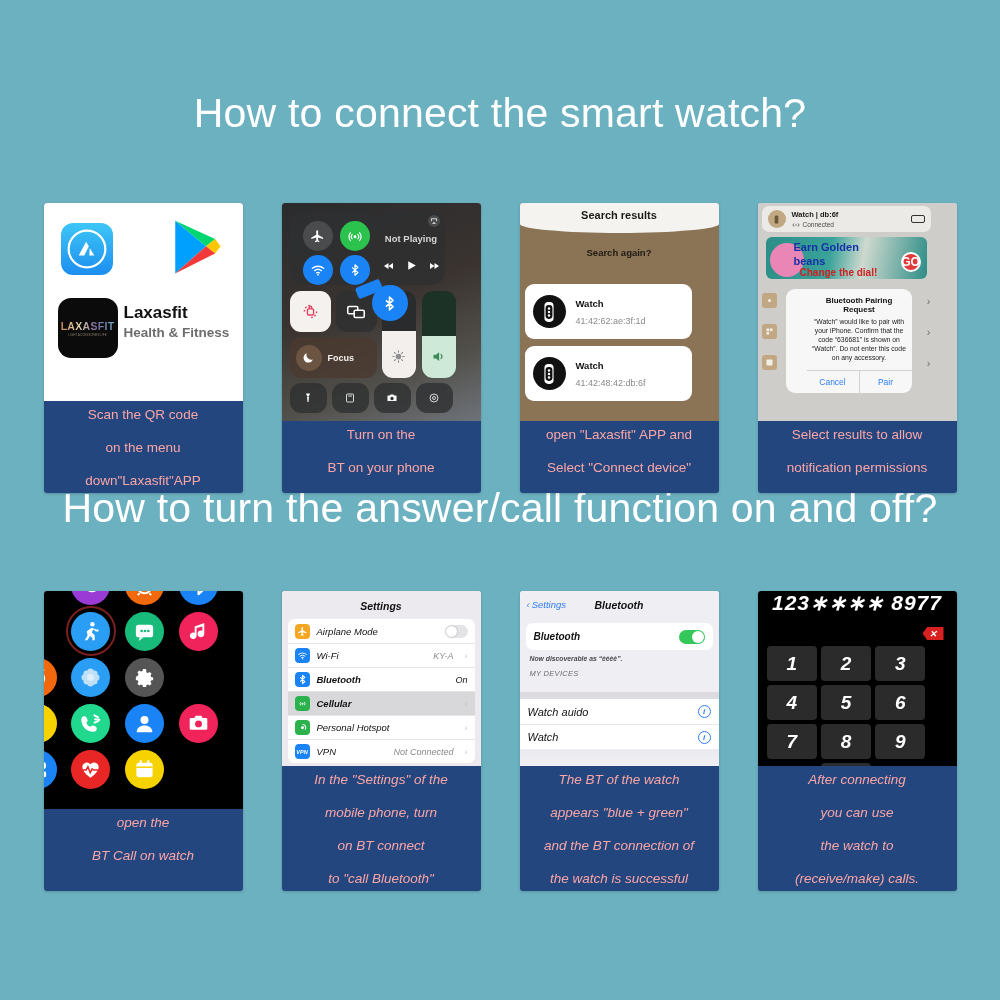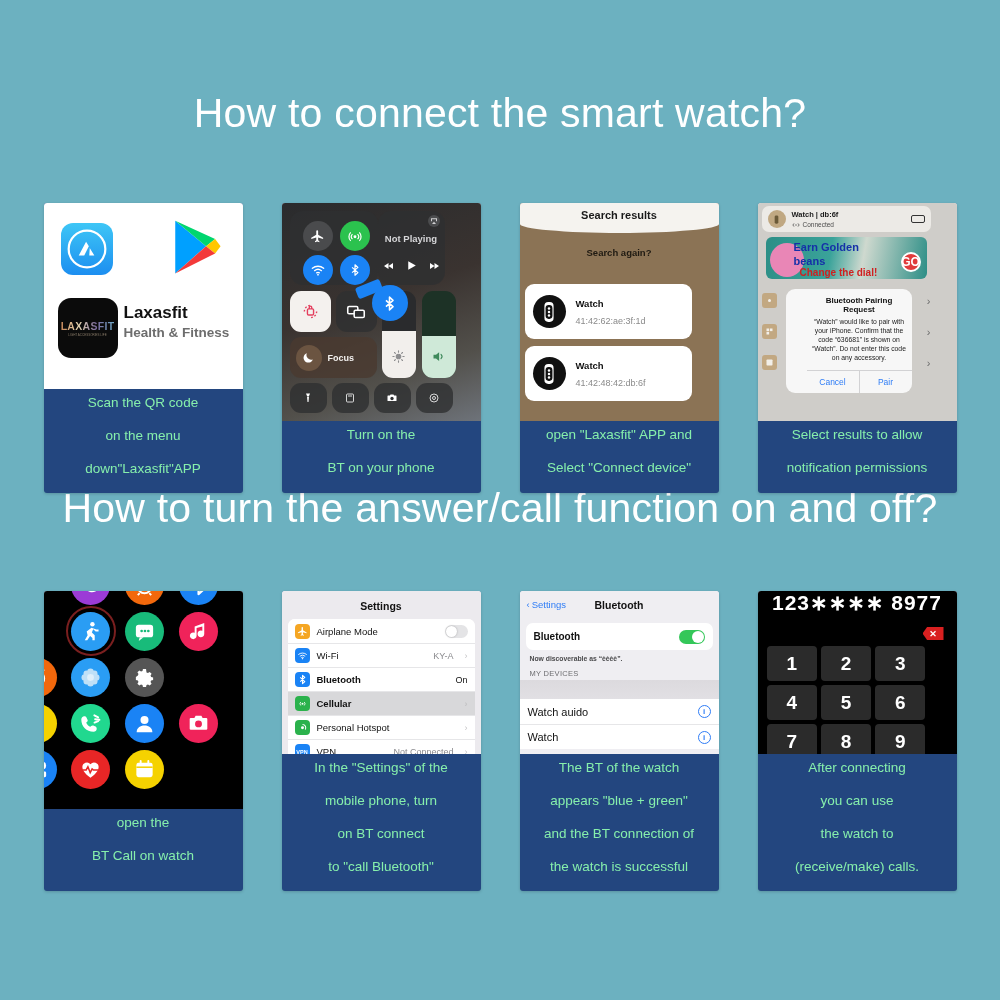--- a/index.html
+++ b/index.html
@@ -29,33 +29,33 @@
   .card {
     width: 199px;
     border-radius: 3px;
     overflow: hidden;
     background: #23467f;
     display: flex; flex-direction: column;
     box-shadow: 0 1px 3px rgba(0,0,0,.18);
     margin-top: 48px;
   }
   #row1 .card { height: 290px; }
-  #row2 .card { height: 300px; }
+  #row2 .card { height: 300px; font-style: italic; }
 
   .screen { position: relative; overflow: hidden; background:#fff; }
   #row1 .screen { height: 218px; }
   #row2 .screen { height: 218px; }
 
   .caption {
     flex: 1;
-    color: #86efac;
+    color: #fca5a5;
     text-align: center;
     font-size: 13.5px;
     line-height: 16.5px;
-    padding: 6px 4px 16px;
+    padding: 6px 4px 4px;
     display: flex; align-items: flex-start; justify-content: center;
   }
   .caption span { display:block; }
 
   
   .c1 { background:#fff; }
   .appstore {
     position:absolute; left:17px; top:20px; width:52px; height:52px; border-radius:12px;
     background: linear-gradient(180deg,#3ec6f6 0%,#1c8ef0 100%);
     display:flex; align-items:center; justify-content:center;

